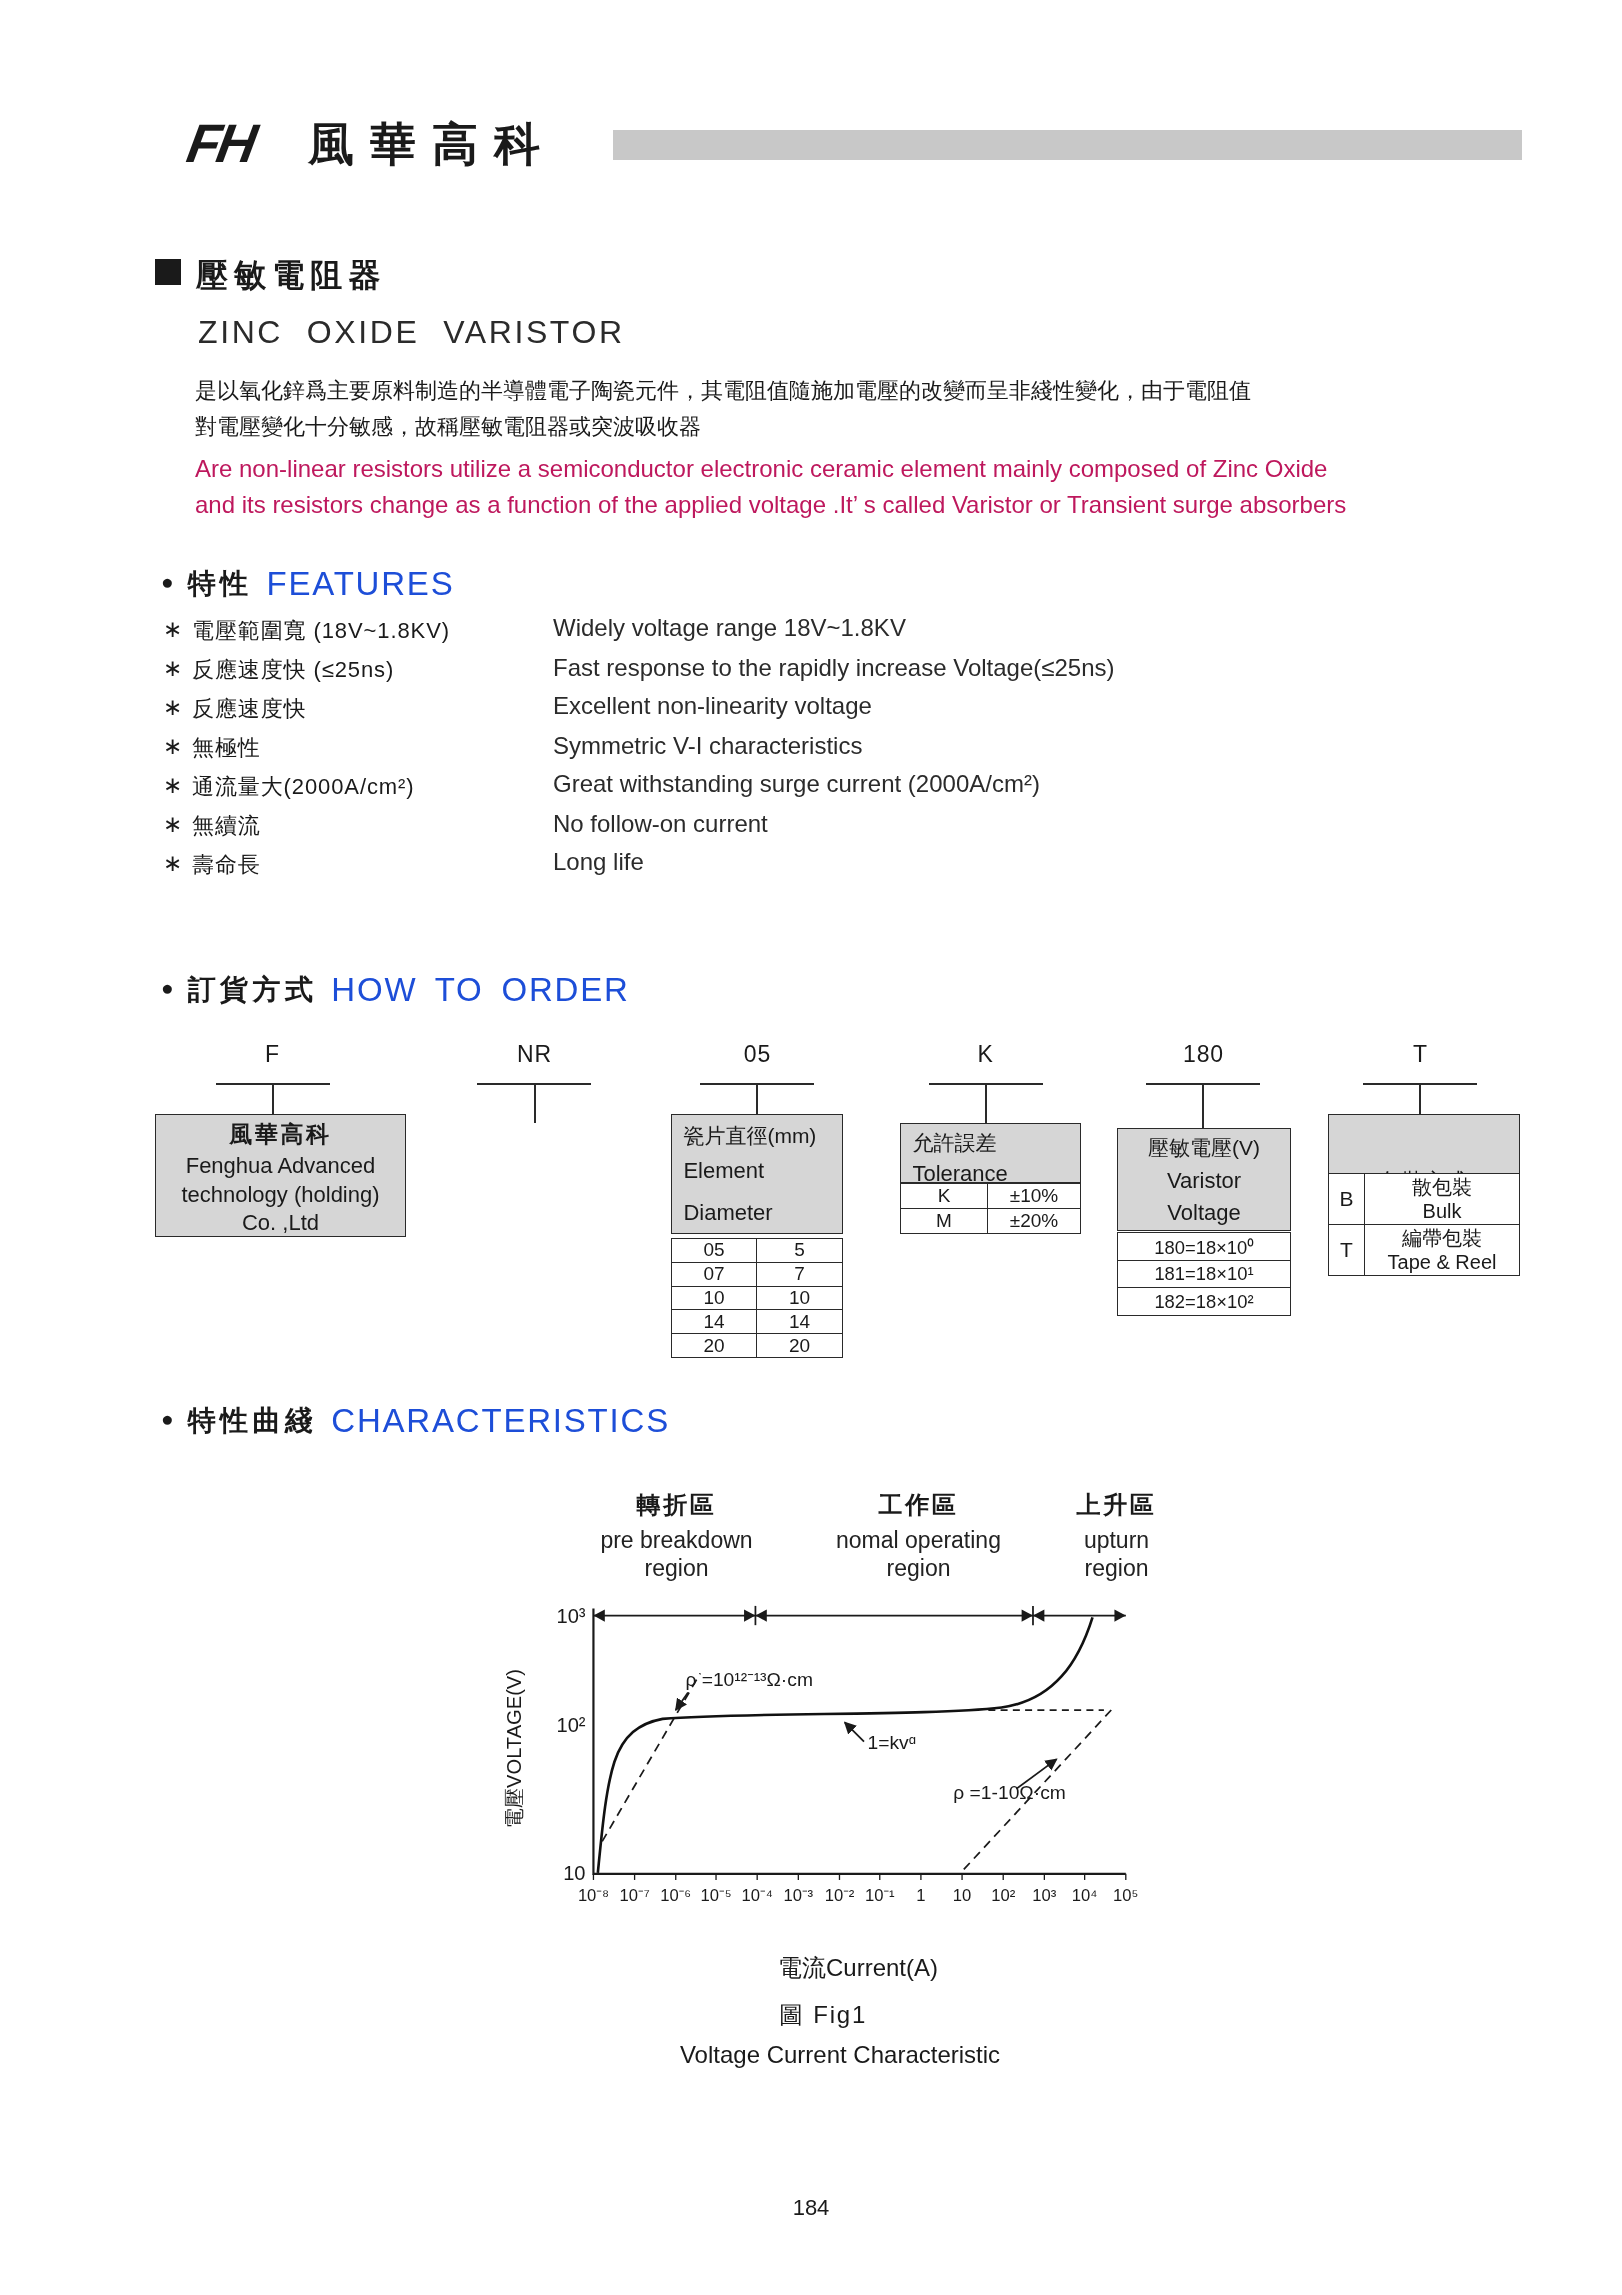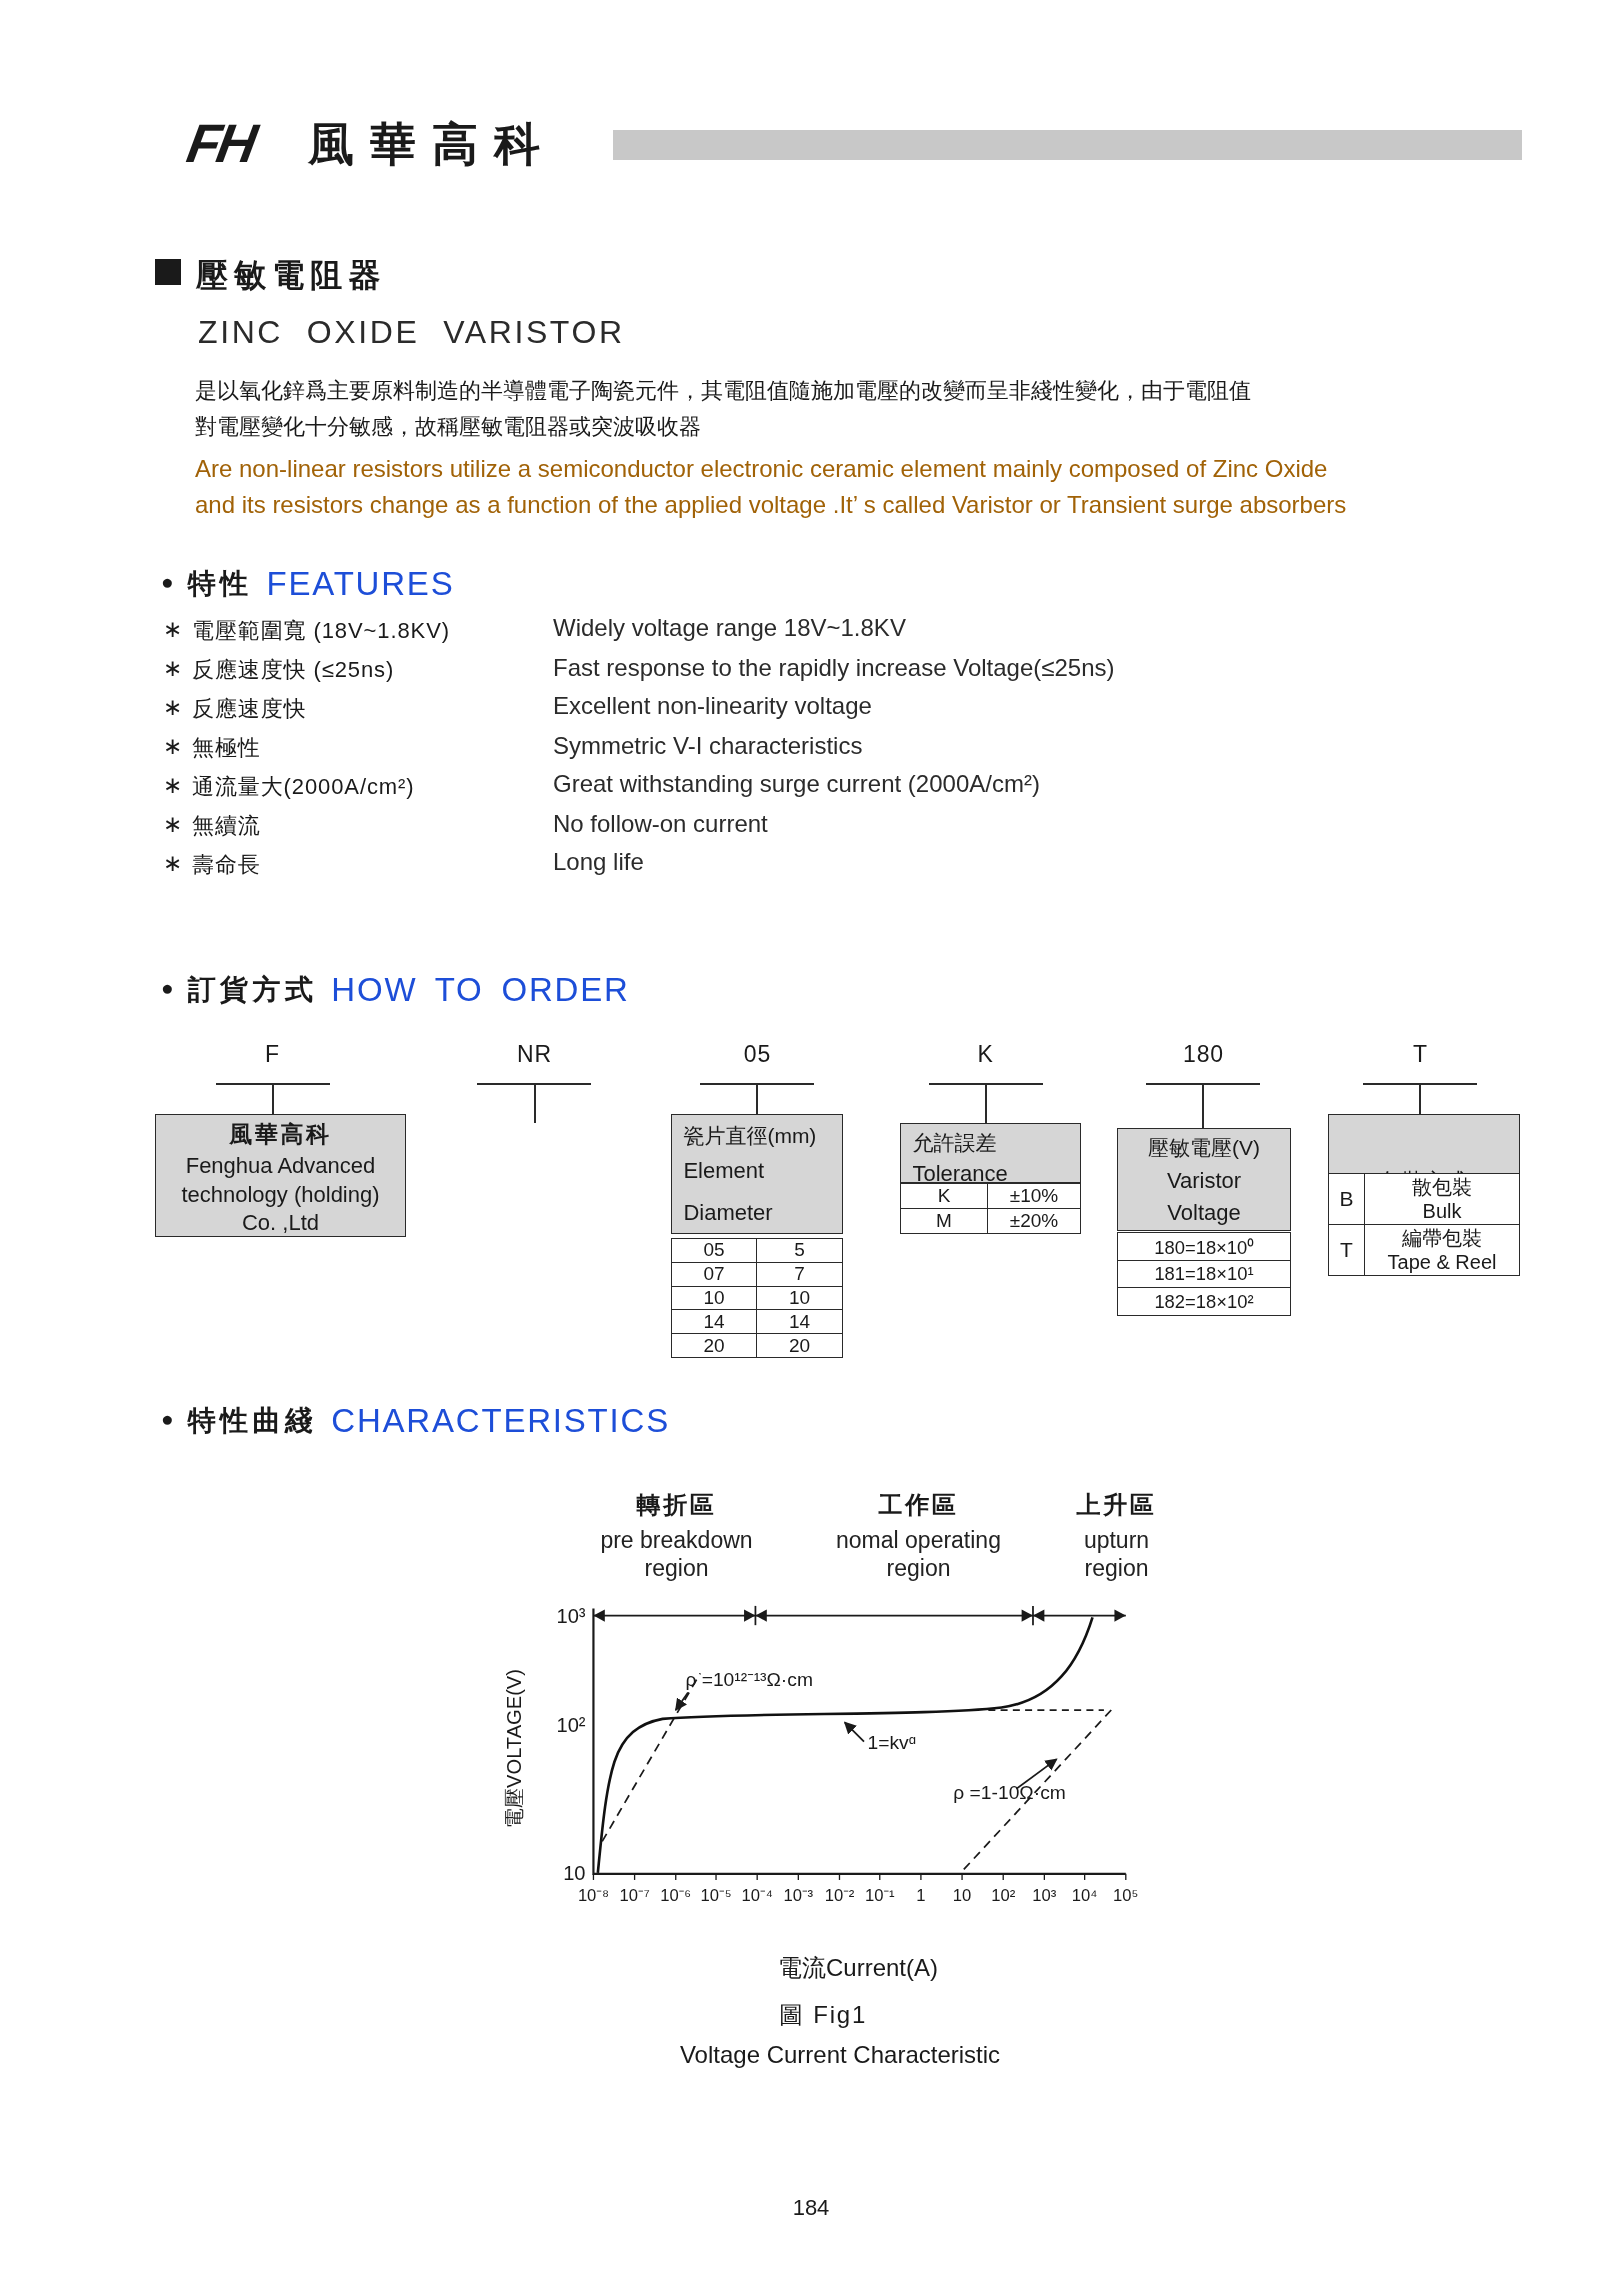--- a/index.html
+++ b/index.html
@@ -38,21 +38,21 @@
   <div class="abs" style="left:613px;top:130px;width:909px;height:30px;background:#c8c8c8;"></div>
 
   <div class="abs" style="left:155px;top:259px;width:26px;height:26px;background:#1a1a1a;"></div>
   <div class="abs" style="left:196px;top:254px;font-size:32px;font-weight:bold;letter-spacing:6.1px;">壓敏電阻器</div>
   <div class="abs" style="left:198px;top:314px;font-size:32px;letter-spacing:2.6px;word-spacing:12.3px;color:#2b2b2b;">ZINC OXIDE VARISTOR</div>
 
   <div class="abs" style="left:195px;top:373px;font-size:22px;line-height:36px;width:1332px;">
     <div>是以氧化鋅爲主要原料制造的半導體電子陶瓷元件，其電阻值隨施加電壓的改變而呈非綫性變化，由于電阻值</div>
     <div>對電壓變化十分敏感，故稱壓敏電阻器或突波吸收器</div>
   </div>
-  <div class="abs" style="left:195px;top:451px;font-size:24px;line-height:36px;width:1332px;color:#a16207;">
+  <div class="abs" style="left:195px;top:451px;font-size:24px;line-height:36px;width:1332px;color:#be185d;">
     <div>Are non-linear resistors utilize a semiconductor electronic ceramic element mainly composed of Zinc Oxide</div>
     <div>and its resistors change as a function of the applied voltage .It’ s called Varistor or Transient surge absorbers</div>
   </div>
 
   <div class="abs heading" style="left:161px;top:565px;">
     <span class="bullet">●</span>
     <span class="zh">特性</span>
     <span class="en">FEATURES</span>
   </div>
 

